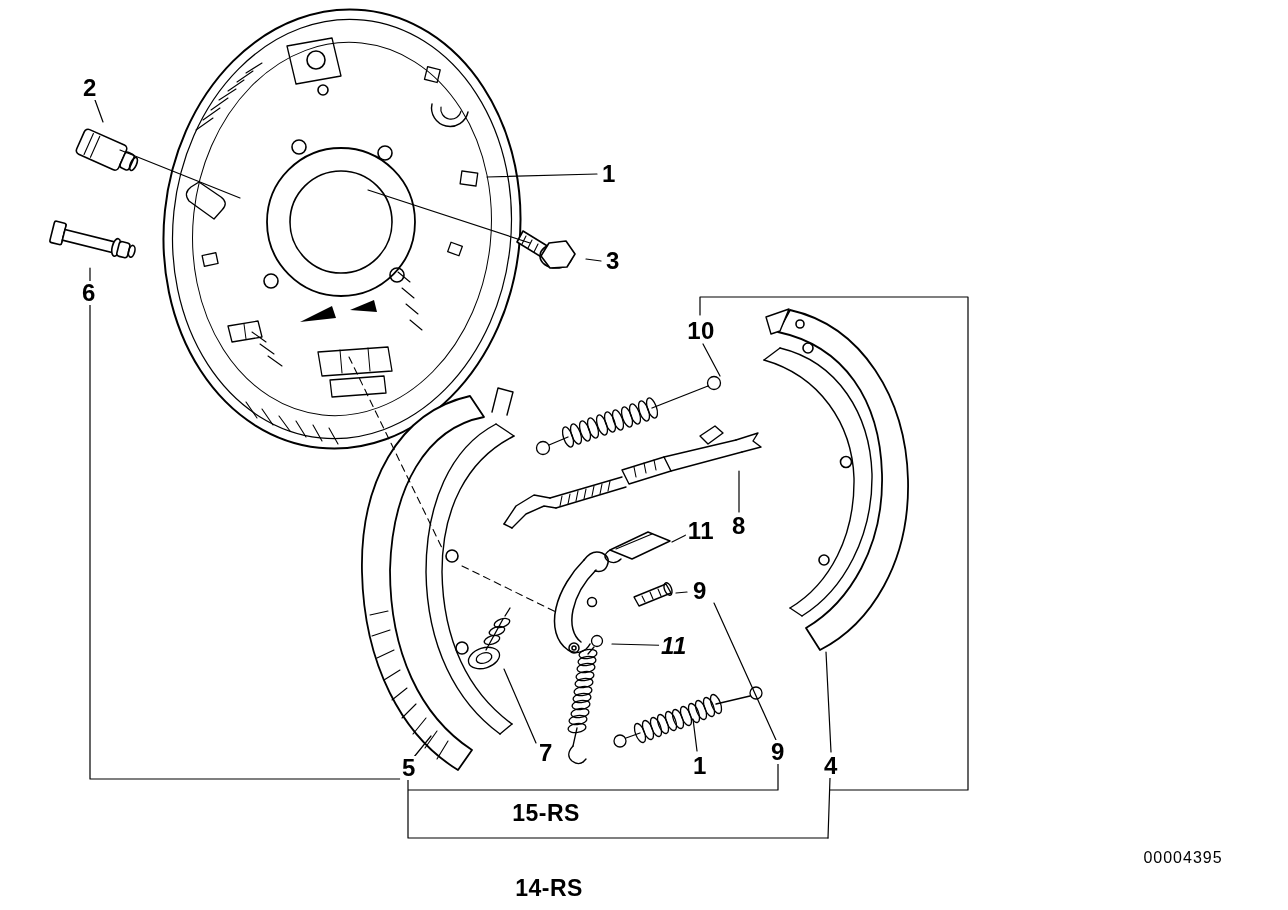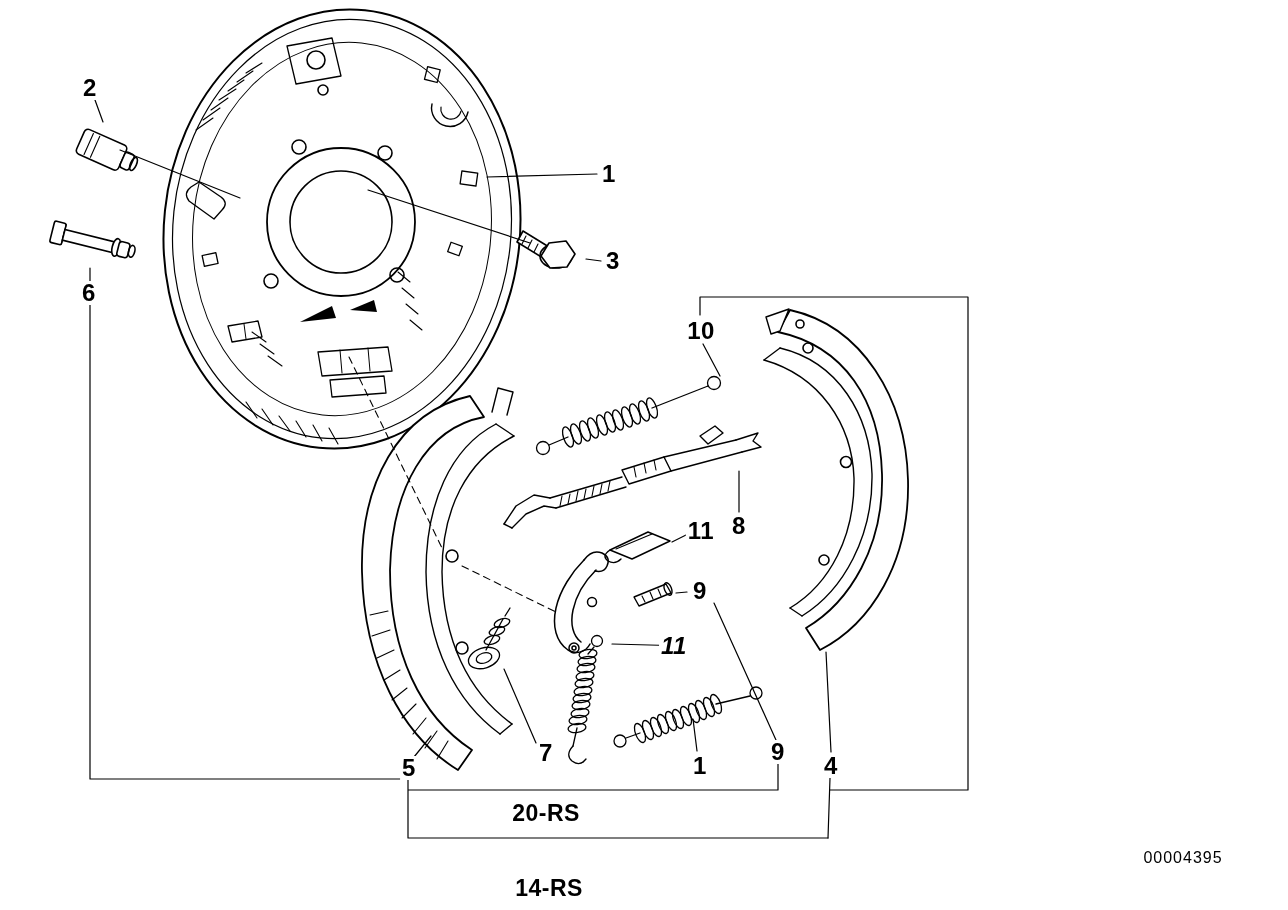--- a/index.html
+++ b/index.html
@@ -250,17 +250,17 @@
   <div class="callout c5">5</div>
   <div class="callout c6">6</div>
   <div class="callout c7">7</div>
   <div class="callout c8">8</div>
   <div class="callout c9u">9</div>
   <div class="callout c9l">9</div>
   <div class="callout c10">11</div>
   <div class="callout c11">11</div>
   <div class="callout c12">10</div>
   <div class="callout c13">1</div>
-  <div class="callout rs c15">20-RS</div>
+  <div class="callout rs c15">15-RS</div>
   <div class="callout rs c14">14-RS</div>
   <div class="catalog cat">00004395</div>
 
 </div>
 
 </body></html>

